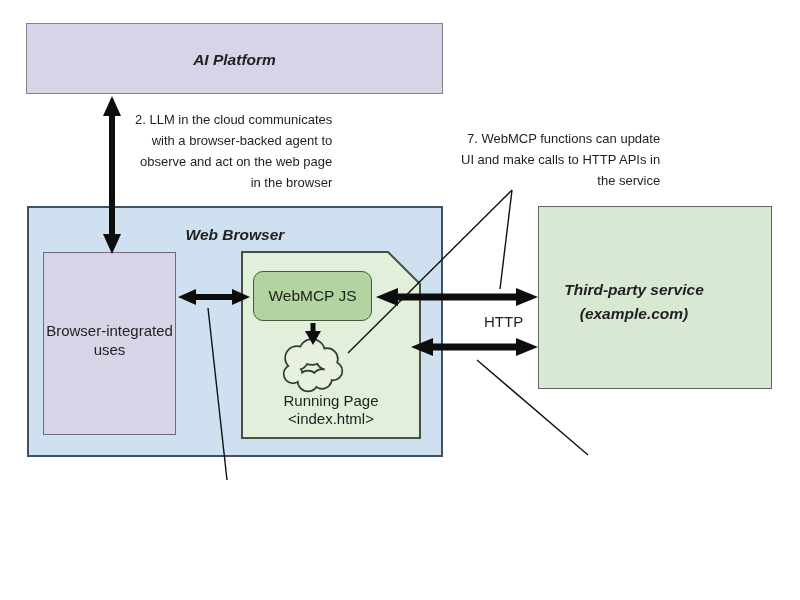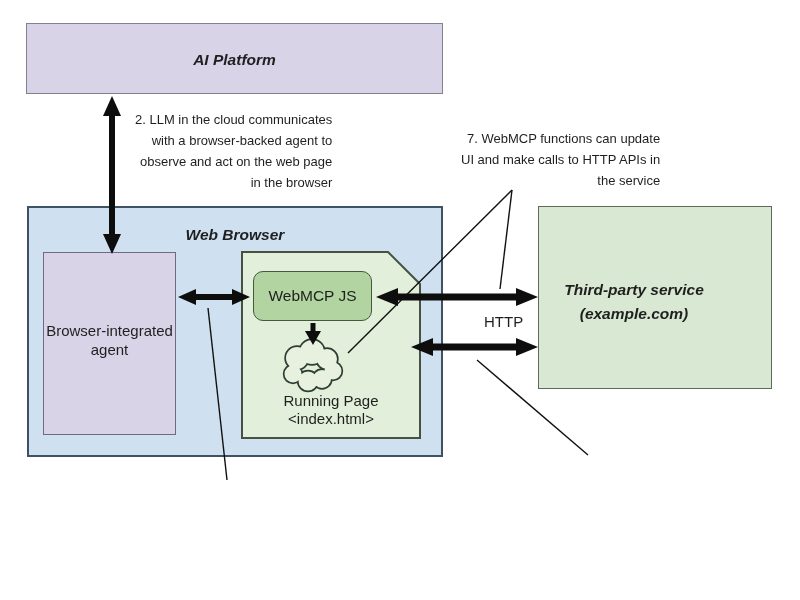--- a/index.html
+++ b/index.html
@@ -108,21 +108,21 @@
       <line x1="477" y1="360" x2="588" y2="455"></line>
     </g>
   </svg>
 
   <div class="box" id="webmcp-box" style="background: rgb(178, 212, 160);">
     <span>WebMCP JS</span>
   </div>
 
   <div class="abs title" id="ai-label">AI Platform</div>
   <div class="abs title" id="browser-label">Web Browser</div>
-  <div class="abs" id="agent-label">Browser-integrated agent</div>
+  <div class="abs" id="agent-label">Browser-integrated uses</div>
   <div class="abs title" id="service-label">Third-party service
 (example.com)</div>
   <div class="abs" id="runpage-label">Running Page
 &lt;index.html&gt;</div>
   <div class="abs" id="http-label">HTTP</div>
 
   <div class="abs note" id="note2">2. LLM in the cloud communicates
 with a browser-backed agent to
 observe and act on the web page
 in the browser</div>

